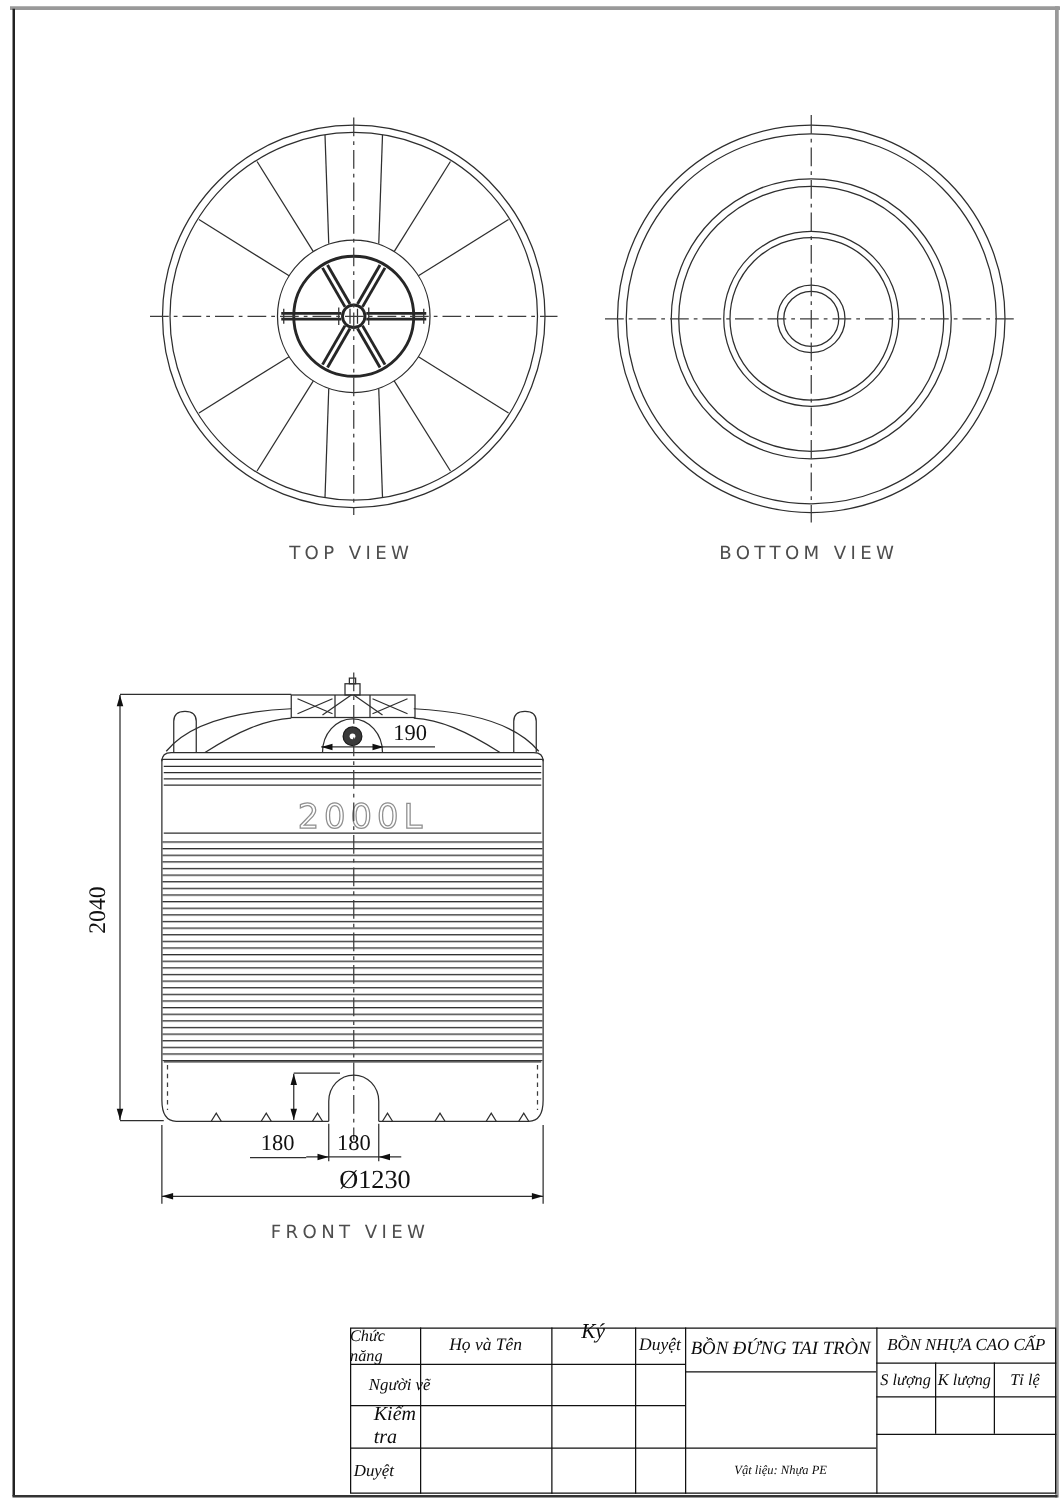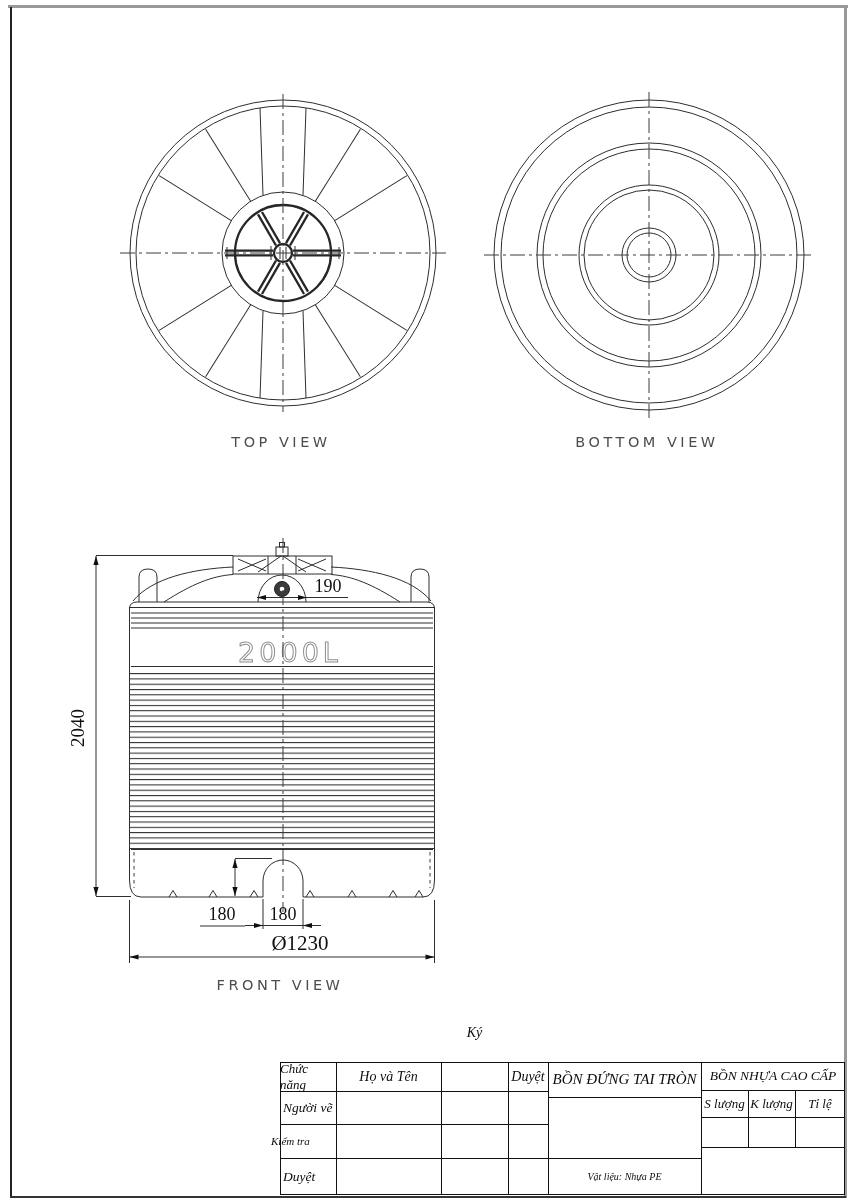--- a/index.html
+++ b/index.html
@@ -259,25 +259,25 @@
   <div class="tb-line" style="left:280px;top:1091px;width:268px;height:1.4px;"></div>
   <div class="tb-line" style="left:280px;top:1124px;width:268px;height:1.4px;"></div>
   <div class="tb-line" style="left:280px;top:1158px;width:421px;height:1.4px;"></div>
   <div class="tb-line" style="left:548px;top:1097px;width:153px;height:1.4px;"></div>
   <div class="tb-line" style="left:701px;top:1090px;width:144px;height:1.4px;"></div>
   <div class="tb-line" style="left:701px;top:1117px;width:144px;height:1.4px;"></div>
   <div class="tb-line" style="left:701px;top:1147px;width:144px;height:1.4px;"></div>
 
   <div class="tcell" style="left:280px;top:1062px;width:56px;height:29px;font-size:13px;">Chức năng</div>
   <div class="tcell" style="left:336px;top:1062px;width:105px;height:29px;font-size:14px;">Họ và Tên</div>
-  <div class="tcell" style="left:441px;top:1018px;width:67px;height:29px;font-size:14px;">Ký</div>
+  <div class="tcell" style="left:441px;top:1050px;width:67px;height:29px;font-size:17px;">Ký</div>
   <div class="tcell" style="left:508px;top:1062px;width:40px;height:29px;font-size:14px;">Duyệt</div>
 
-  <div class="tcell left" style="left:280px;top:1091px;width:56px;height:33px;font-size:13.5px;">Người vẽ</div>
-  <div class="tcell left" style="left:268px;top:1124px;width:56px;height:34px;font-size:11px;">Kiểm tra</div>
+  <div class="tcell left" style="left:292px;top:1091px;width:56px;height:33px;font-size:13.5px;">Người vẽ</div>
+  <div class="tcell left" style="left:296px;top:1124px;width:56px;height:34px;font-size:16px;">Kiểm tra</div>
   <div class="tcell left" style="left:280px;top:1158px;width:56px;height:37px;font-size:13.5px;">Duyệt</div>
 
   <div class="tcell" style="left:548px;top:1062px;width:153px;height:35px;font-size:15px;">BỒN ĐỨNG TAI TRÒN</div>
   <div class="tcell" style="left:548px;top:1158px;width:153px;height:37px;font-size:10px;">Vật liệu: Nhựa PE</div>
 
   <div class="tcell" style="left:701px;top:1062px;width:144px;height:28px;font-size:13.5px;">BỒN NHỰA CAO CẤP</div>
   <div class="tcell" style="left:701px;top:1090px;width:47px;height:27px;font-size:13px;">S lượng</div>
   <div class="tcell" style="left:748px;top:1090px;width:47px;height:27px;font-size:13px;">K lượng</div>
   <div class="tcell" style="left:795px;top:1090px;width:50px;height:27px;font-size:13px;">Tỉ lệ</div>
   <div class="tcell" style="left:795px;top:1117px;width:50px;height:30px;font-size:13.5px;margin-left:44px;">Fit</div>

